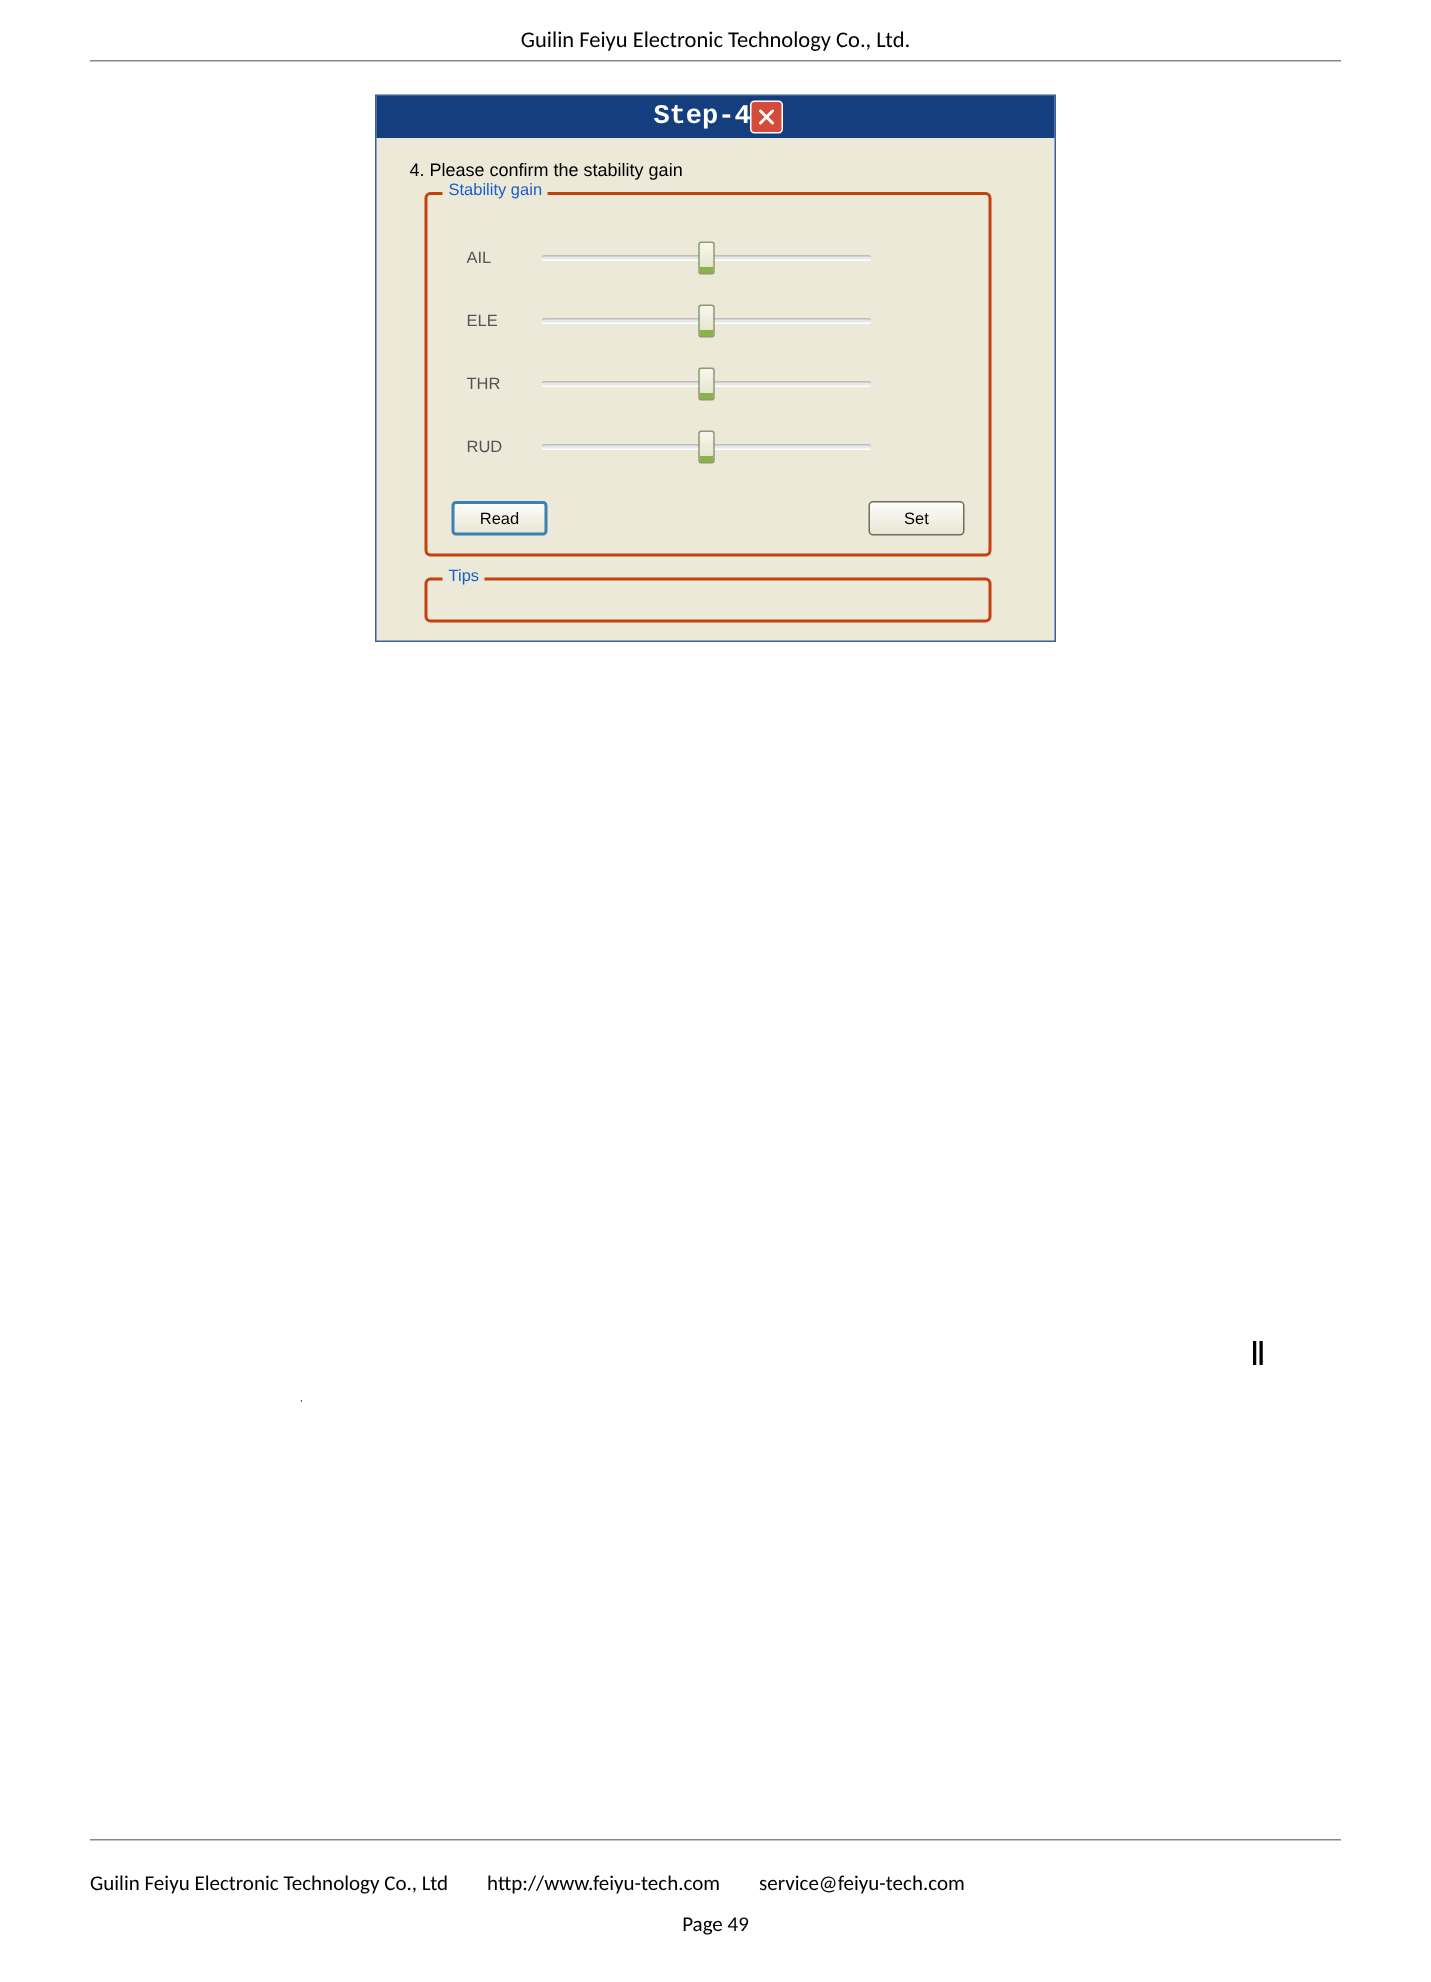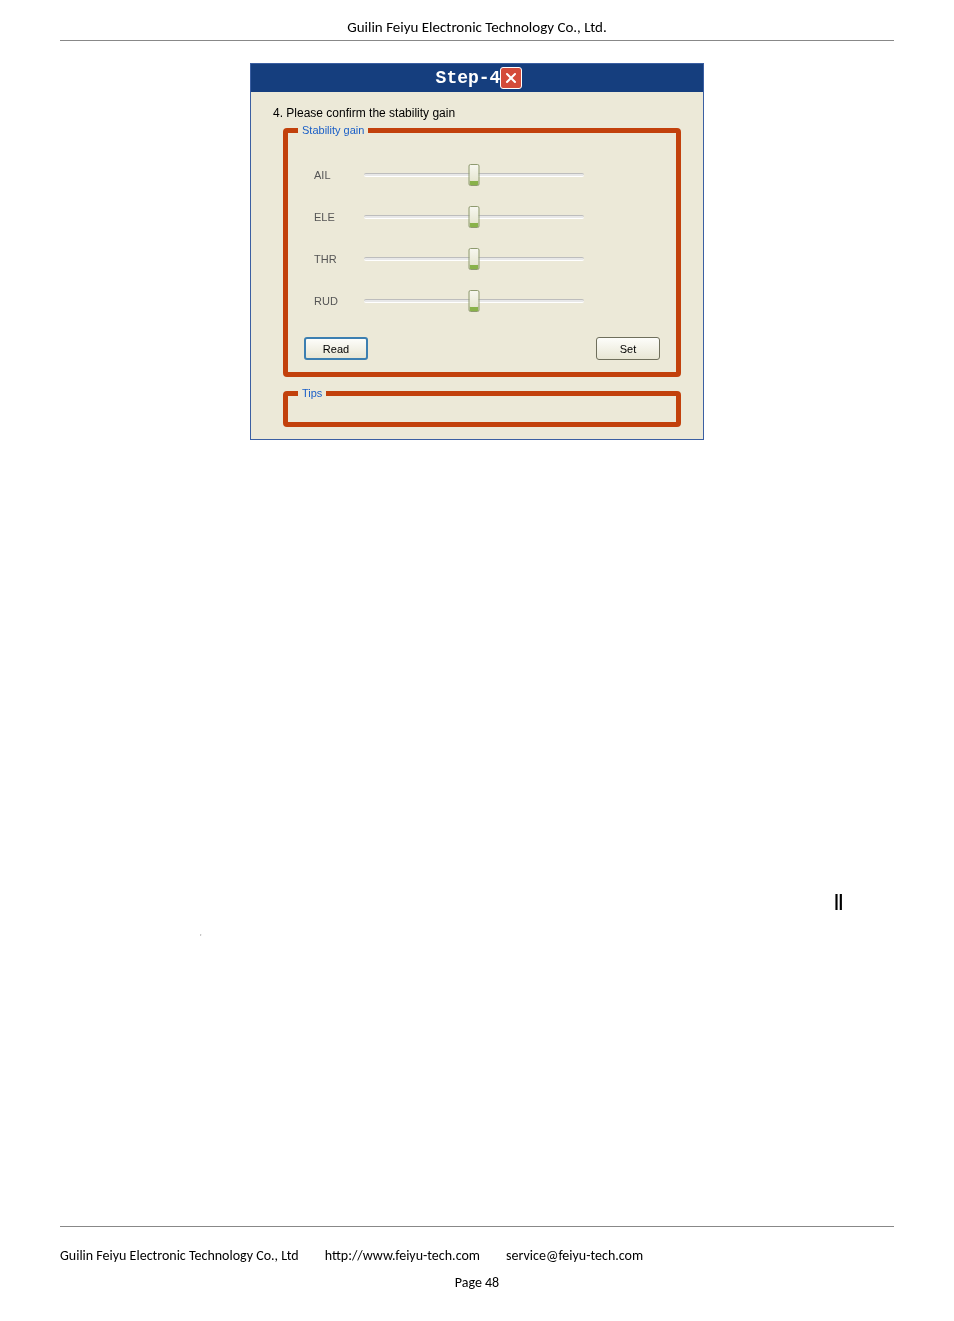--- a/index.html
+++ b/index.html
@@ -64,26 +64,26 @@
   .dialog-body {
     padding: 14px 18px 12px 18px;
   }
   .step-heading {
     font-size: 12px;
     color: #000;
     margin-bottom: 8px;
     padding-left: 4px;
   }
   .groupbox {
-    border: 5px solid #c2410c;
+    border: 2px solid #c2410c;
     border-radius: 4px;
     padding: 14px 16px 12px 16px;
     position: relative;
     margin-left: 14px;
-    margin-right: 4px;
+    margin-right: 24px;
     background: #ece9d8;
   }
   .groupbox-legend {
     position: absolute;
     top: -9px;
     left: 10px;
     background: #ece9d8;
     padding: 0 4px;
     color: #1a5fc7;
     font-size: 11px;
@@ -282,16 +282,16 @@
     <span class="glyph-left">,</span>
     <span class="glyph-right">Ⅱ</span>
   </div>
 
   <div class="footer-wrap">
     <div class="footer-line">
       <span>Guilin Feiyu Electronic Technology Co., Ltd</span>
       <span>http://www.feiyu-tech.com</span>
       <span>service@feiyu-tech.com</span>
     </div>
-    <div class="footer-page">Page 48</div>
+    <div class="footer-page">Page 49</div>
   </div>
 
 </div>
 
 </body></html>

